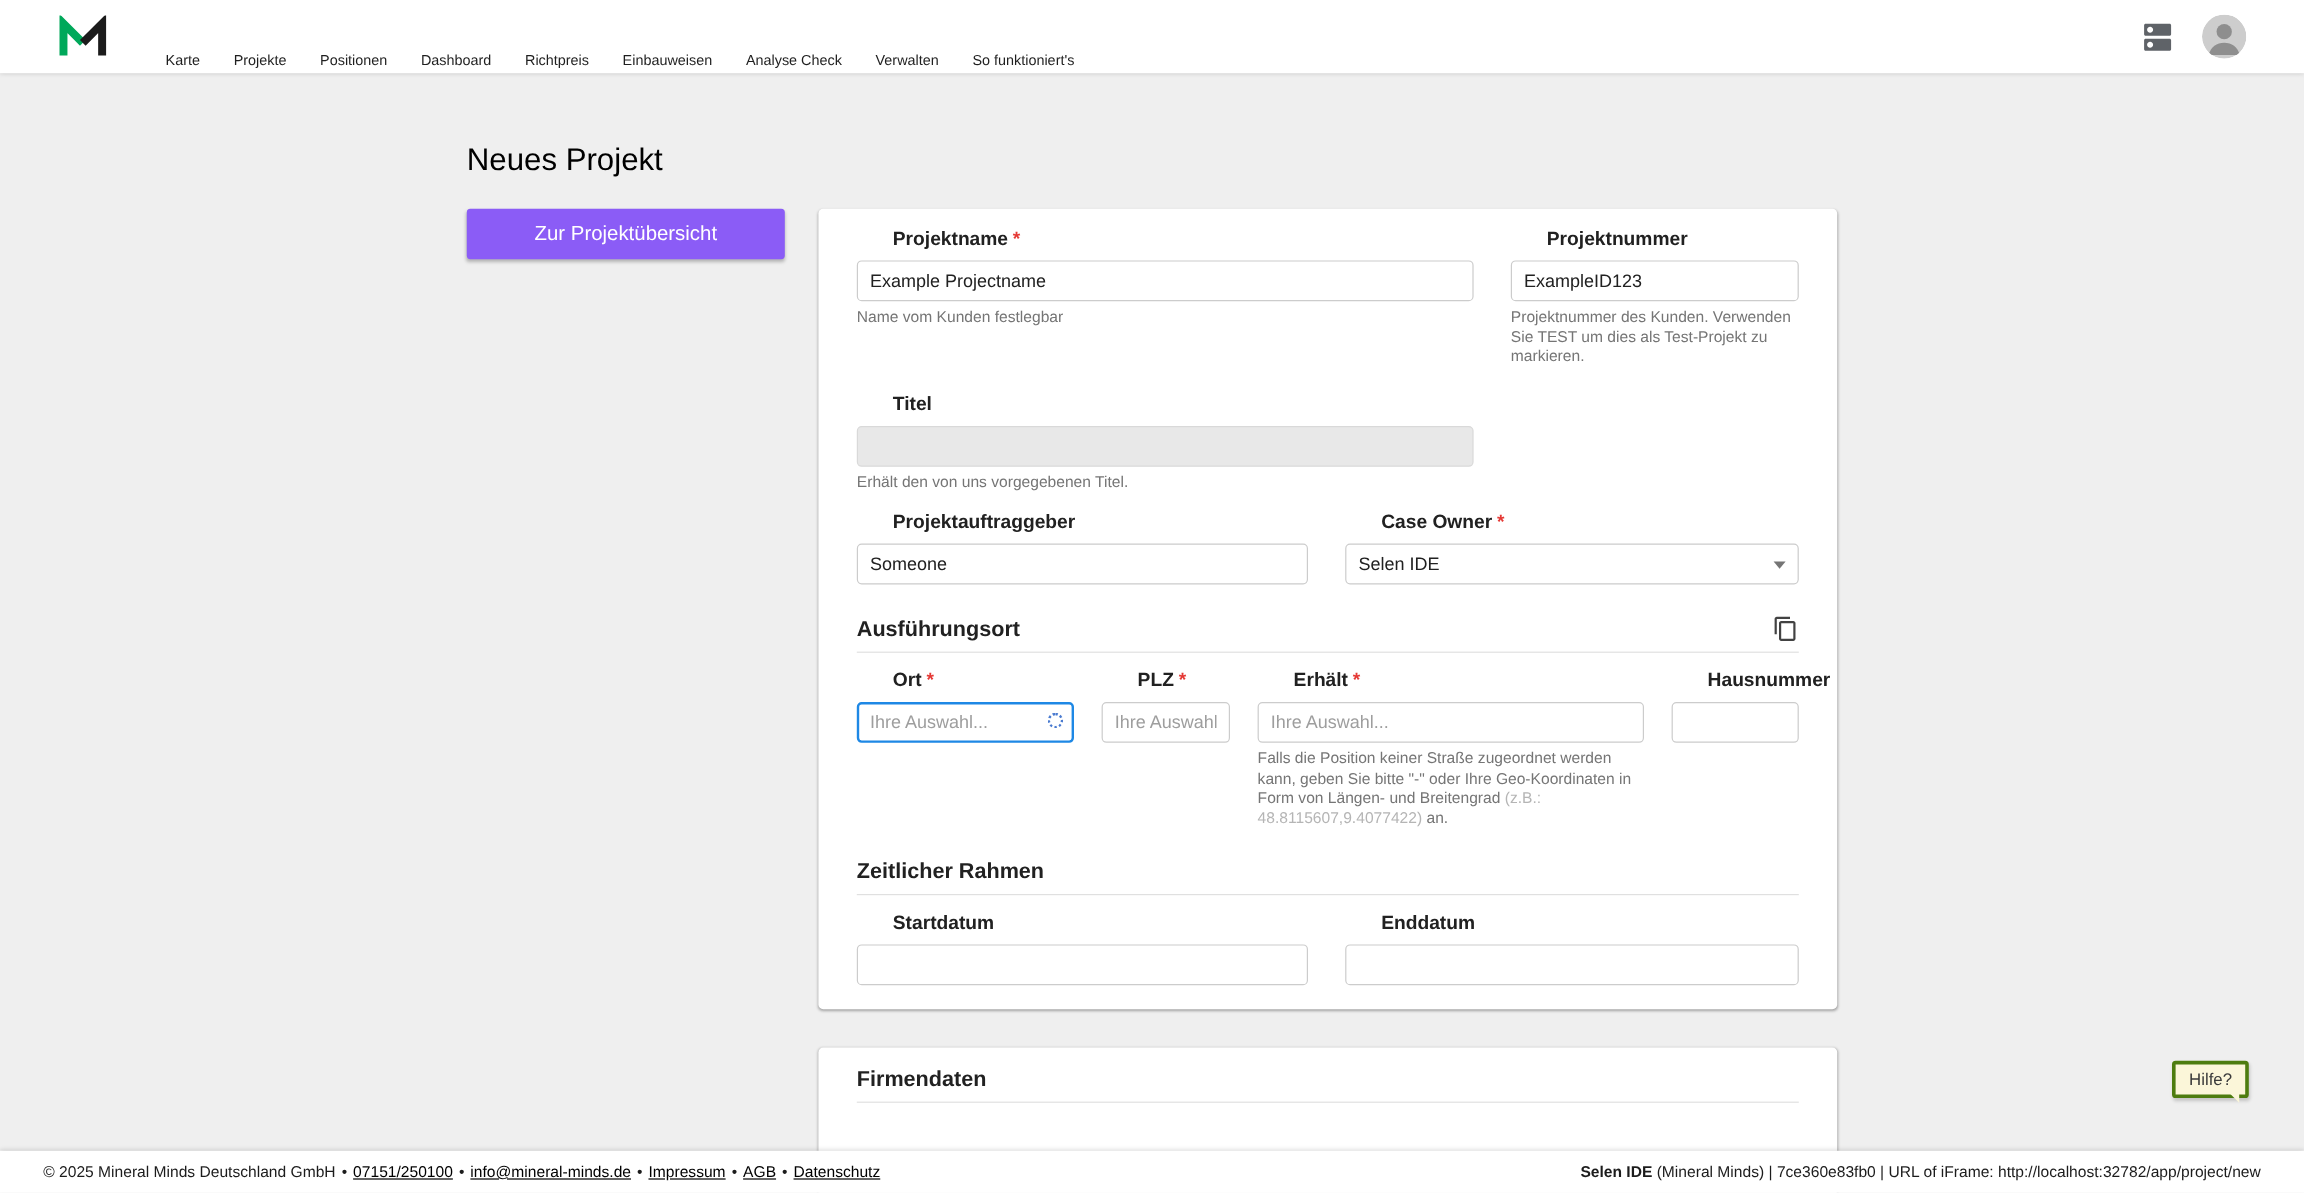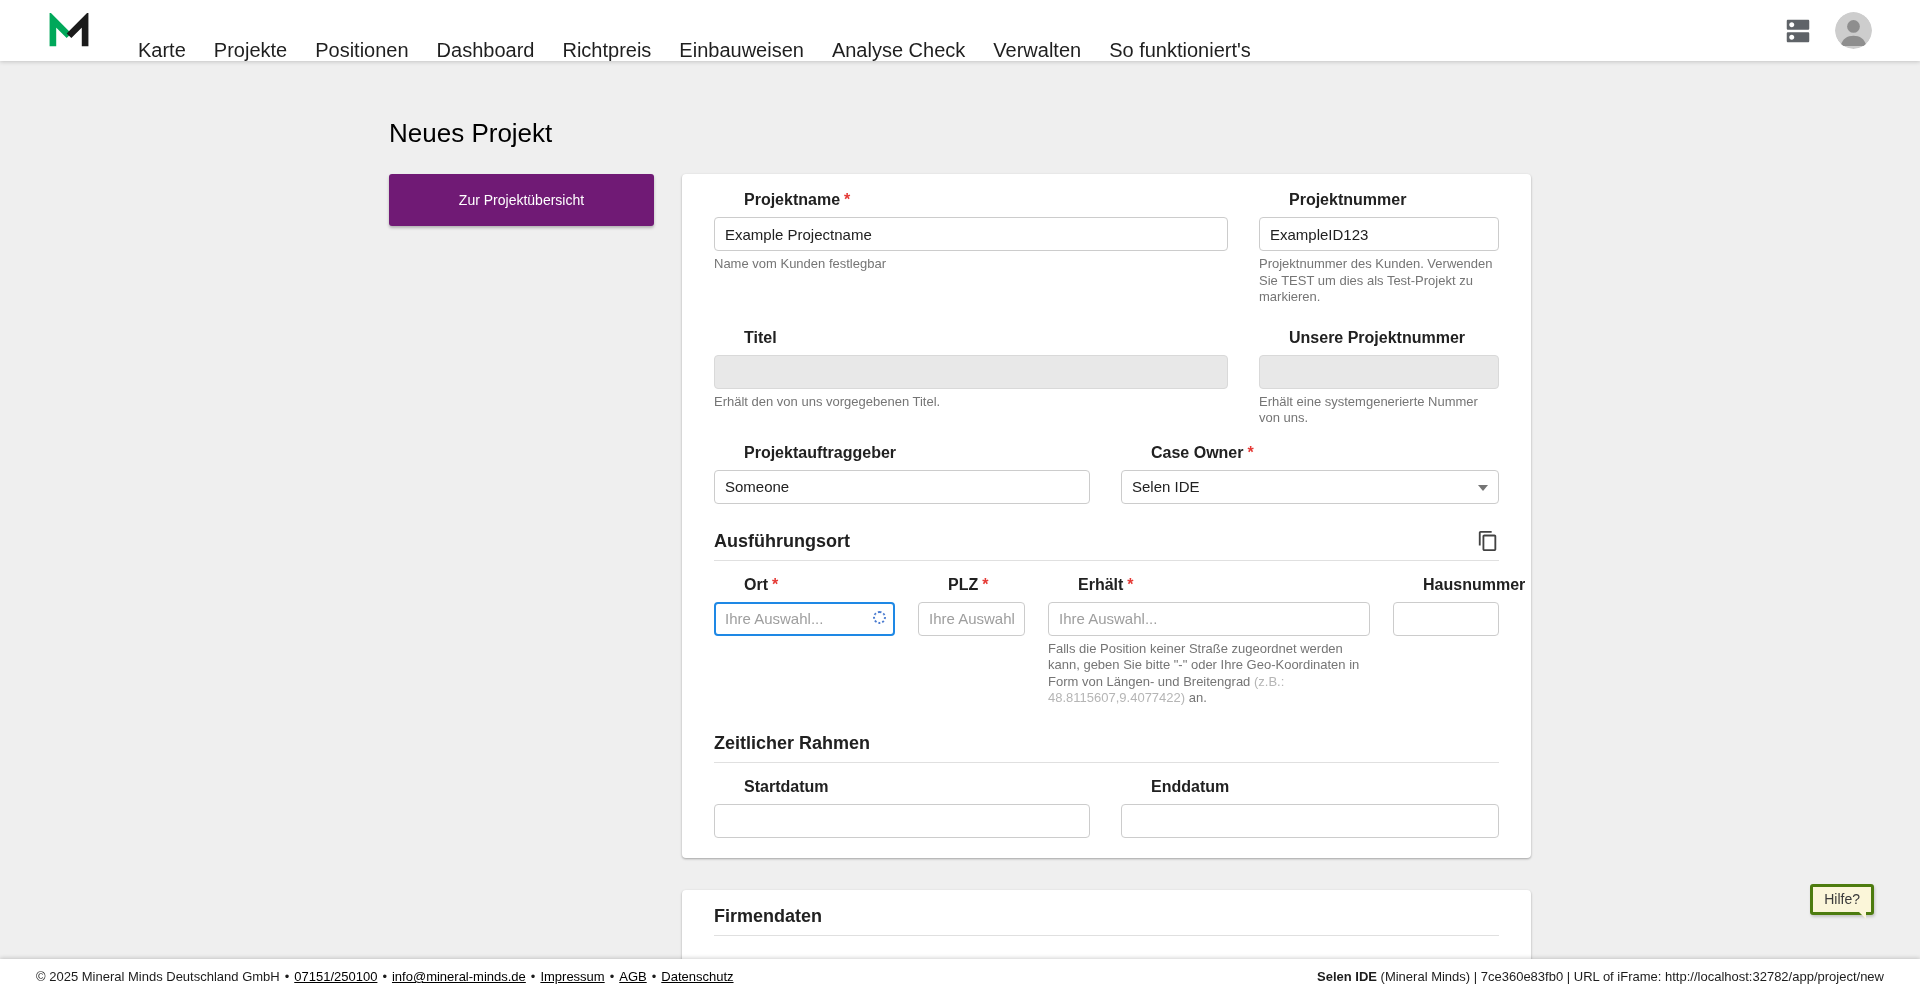--- a/index.html
+++ b/index.html
@@ -13,37 +13,37 @@
 
   
   .navbar {
     height: 61px; background: #fff; display: flex; align-items: center;
     padding: 0 48px; box-shadow: 0 1px 4px rgba(0,0,0,0.18);
     position: relative; z-index: 5;
   }
   .logo { display: flex; align-items: center; cursor: pointer; }
   .nav { display: flex; margin-left: 34px; }
   .nav-item {
-    padding: 0 14px; font-size: 20px; color: #1f1f1f; text-decoration: none;
+    padding: 0 14px; font-size: 12px; color: #1f1f1f; text-decoration: none;
     line-height: 61px; cursor: pointer; white-space: nowrap; margin-top: 40px;
   }
   .nav-icons { margin-left: auto; display: flex; align-items: center; gap: 22px; }
   .icon-btn { display: inline-flex; align-items: center; justify-content: center; cursor: pointer; }
   .avatar { width: 37px; height: 37px; border-radius: 50%; overflow: hidden; cursor: pointer; }
 
   
   .page { width: 1142px; margin: 0 auto; }
   .page-title { font-size: 26px; font-weight: 500; color: #000000; margin: 57px 0 0; line-height: 31px; }
   .content-row { display: flex; gap: 28px; margin-top: 25px; align-items: flex-start; }
   .left-col { width: 265px; flex: none; }
   .right-col { flex: 1; min-width: 0; }
 
   .btn-gray {
-    width: 100%; height: 52px; background: #701a75; color: #fff; border: none;
-    border-radius: 3px; font-size: 14px; font-family: inherit; cursor: pointer;
+    width: 100%; height: 42px; background: #8b5cf6; color: #fff; border: none;
+    border-radius: 3px; font-size: 17px; font-family: inherit; cursor: pointer;
     box-shadow: 0 2px 3px rgba(0,0,0,0.25);
   }
 
   .card {
     background: #fff; border-radius: 4px;
     box-shadow: 0 1px 3px rgba(0,0,0,0.14), 0 1px 2px rgba(0,0,0,0.2);
     padding: 16px 32px 20px;
   }
   .card2 { margin-top: 32px; height: 220px; }
 
@@ -188,25 +188,20 @@
             <div class="hint">Projektnummer des Kunden. Verwenden Sie TEST um dies als Test-Projekt zu markieren.</div>
           </div>
         </div>
 
         <div class="frow r2">
           <div class="col-main">
             <label class="flabel">Titel</label>
             <input class="finput" type="text" disabled="" style="">
             <div class="hint">Erhält den von uns vorgegebenen Titel.</div>
           </div>
-          <div class="col-side">
-            <label class="flabel">Unsere Projektnummer</label>
-            <input class="finput" type="text" disabled="" style="">
-            <div class="hint">Erhält eine systemgenerierte Nummer von uns.</div>
-          </div>
         </div>
 
         <div class="frow r3">
           <div class="col-a">
             <label class="flabel">Projektauftraggeber</label>
             <input class="finput" type="text" value="Someone" style="">
           </div>
           <div class="col-b">
             <label class="flabel">
               <span>Case Owner</span><span class="req">*</span>

